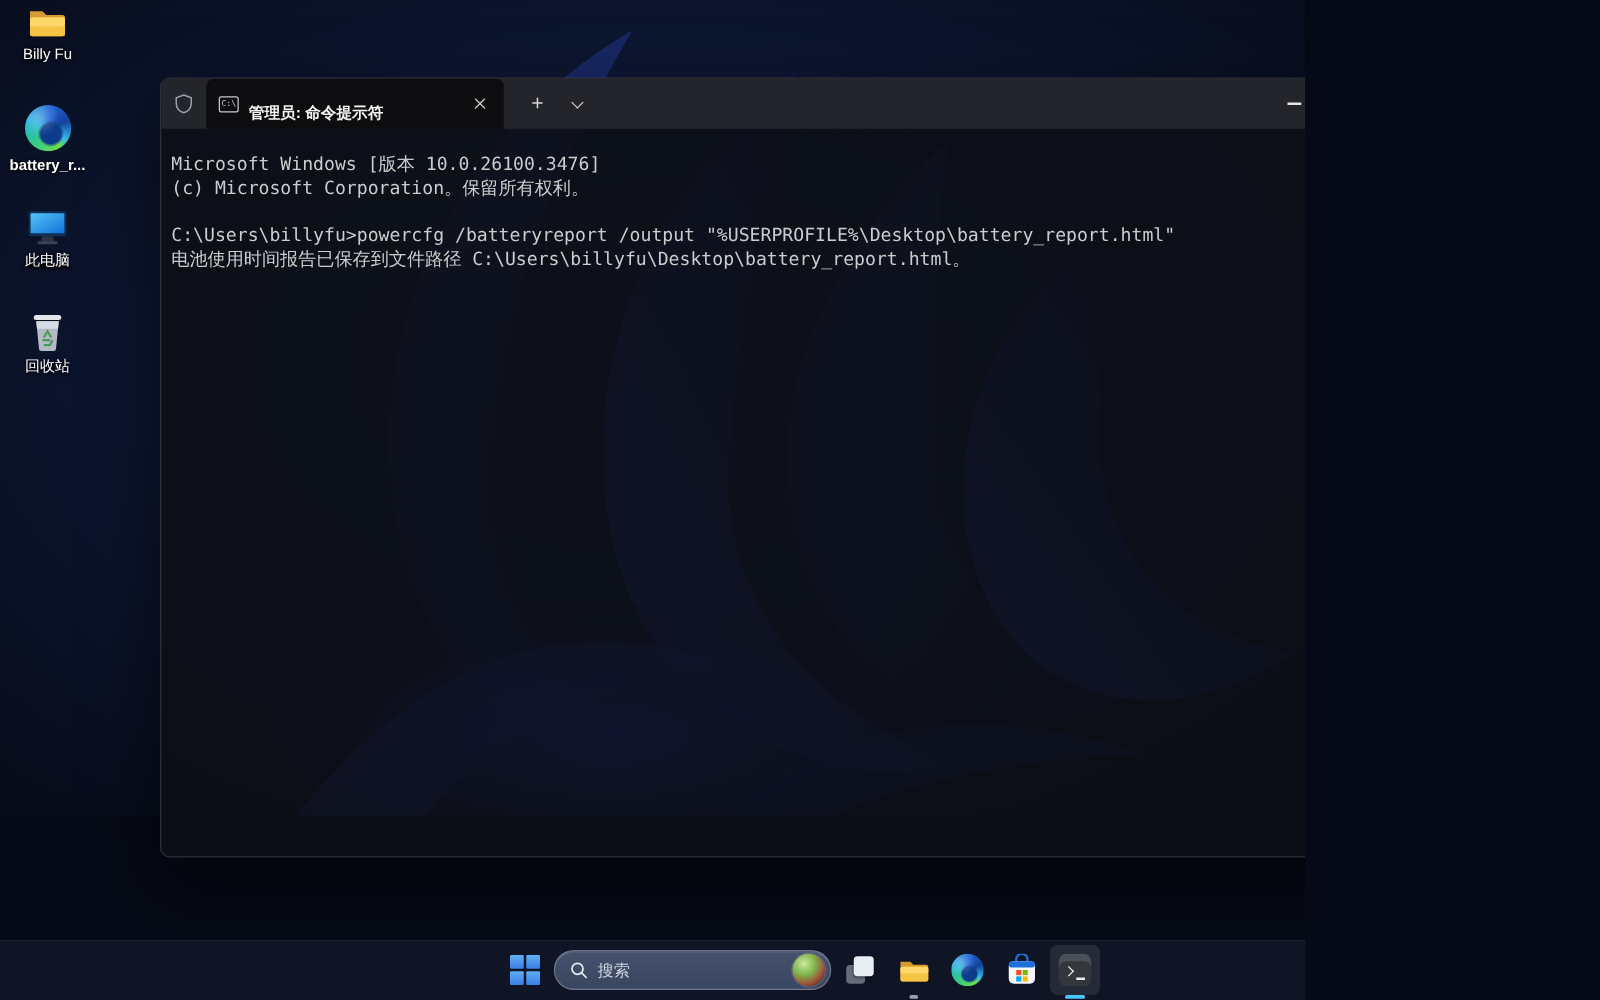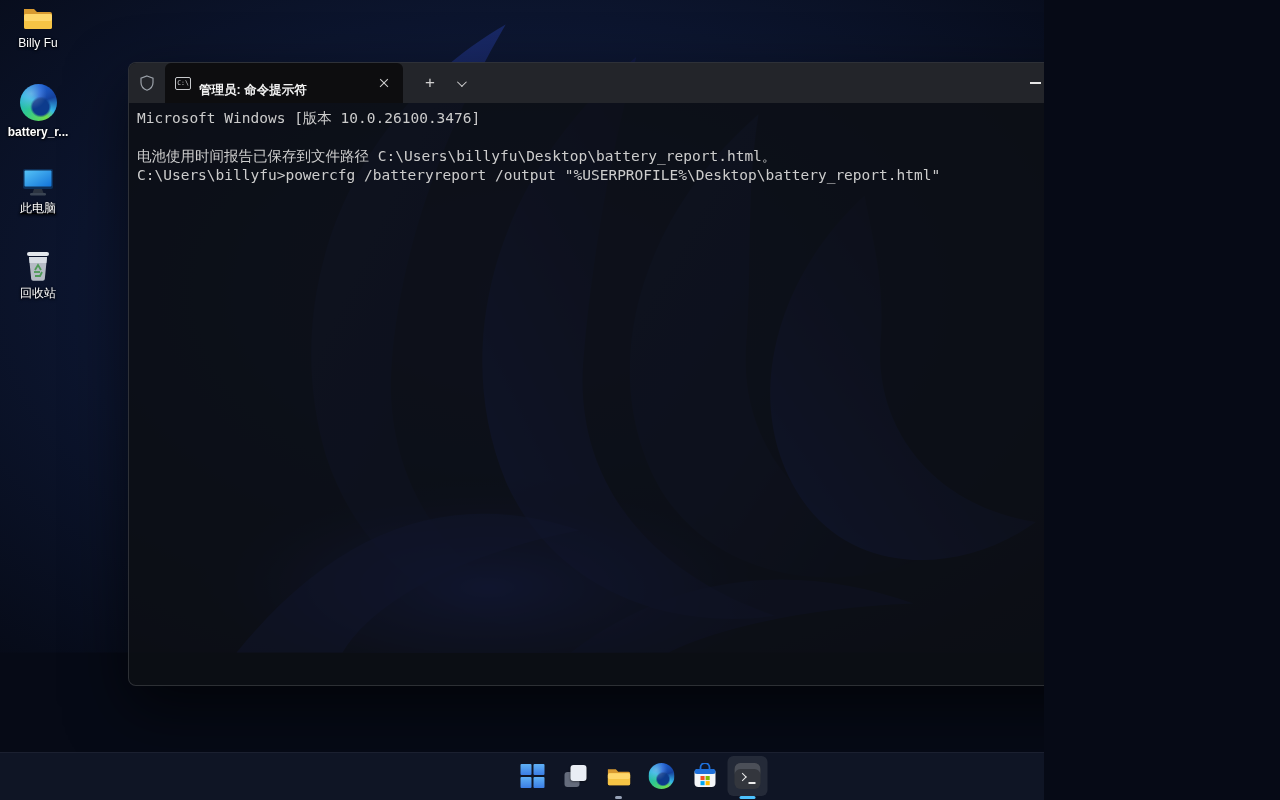--- a/index.html
+++ b/index.html
@@ -44,21 +44,21 @@
   .tab-dd { width:26px; align-self:center; height:28px; margin-left:2px; border-radius:4px;
     display:flex; align-items:center; justify-content:center; }
   .chev-down { width:7px; height:7px; border-right:1.4px solid #cfcfcf; border-bottom:1.4px solid #cfcfcf;
     transform:rotate(45deg) translateY(-2px); }
   .win-ctls { margin-left:auto; display:flex; }
   .ctl { width:46px; display:flex; align-items:center; justify-content:center; position:relative; }
   .ctl-min i { display:block; width:11px; height:1.2px; background:#e6e6e6; }
   .ctl-max i { display:block; width:10px; height:10px; border:1.1px solid #e6e6e6; border-radius:2px; }
   .ctl-close i { background:#e6e6e6; width:12px; }
 
-  .term-body { padding:6px 8px; }
+  .term-body { padding:20px 8px; }
   .term-line { font-family:"DejaVu Sans Mono","Liberation Mono",monospace; font-size:14.5px;
     line-height:19px; min-height:19px; color:#cccccc; white-space:pre; }
   .cursor { display:inline-block; width:1.5px; height:15px; background:#cccccc;
     vertical-align:-2px; margin-left:1px; }
 
   
   .taskbar { position:absolute; left:0; bottom:0; width:1280px; height:48px;
     background:rgba(16,23,39,.93); border-top:1px solid rgba(255,255,255,.05);
     backdrop-filter:blur(8px); }
   .tb-center { position:absolute; left:50%; bottom:4px; transform:translateX(-50%);
@@ -217,39 +217,48 @@
           </div>
         <div class="ctl ctl-close">
             <i></i>
             <i></i>
           </div>
       </div>
     </div>
 
     <div class="term-body">
       <div class="term-line">Microsoft Windows [版本 10.0.26100.3476]</div>
+      <div class="term-line">(c) Microsoft Corporation。保留所有权利。</div>
       <div class="term-line"></div>
+      <div class="term-line">C:\Users\billyfu&gt;powercfg /batteryreport /output "%USERPROFILE%\Desktop\battery_report.html"</div>
       <div class="term-line">电池使用时间报告已保存到文件路径 C:\Users\billyfu\Desktop\battery_report.html。</div>
-      <div class="term-line">C:\Users\billyfu&gt;powercfg /batteryreport /output "%USERPROFILE%\Desktop\battery_report.html"</div>
       <div class="term-line"></div>
     </div>
   </div>
 
   <div class="taskbar">
     <div class="tb-center">
 
       <div class="tb-btn">
         <span class="start-grid">
             <b></b>
             <b></b>
             <b></b>
             <b></b>
           </span>
       </div>
 
+      <div class="search-pill">
+        <svg width="14" height="14" viewBox="0 0 14 14">
+          <circle cx="6" cy="6" r="4.4" fill="none" stroke="#e6e9f0" stroke-width="1.4"></circle>
+          <line x1="9.3" y1="9.3" x2="13" y2="13" stroke="#e6e9f0" stroke-width="1.4" stroke-linecap="round"></line>
+        </svg>
+        <input type="text" placeholder="搜索" style="">
+        <span class="bing-circle"></span>
+      </div>
 
       <div class="tb-btn">
         <span class="taskview-ico">
             <span class="back"></span>
             <span class="front"></span>
           </span>
       </div>
 
       <div class="tb-btn">
         <svg width="27" height="23" viewBox="0 0 34 28">

